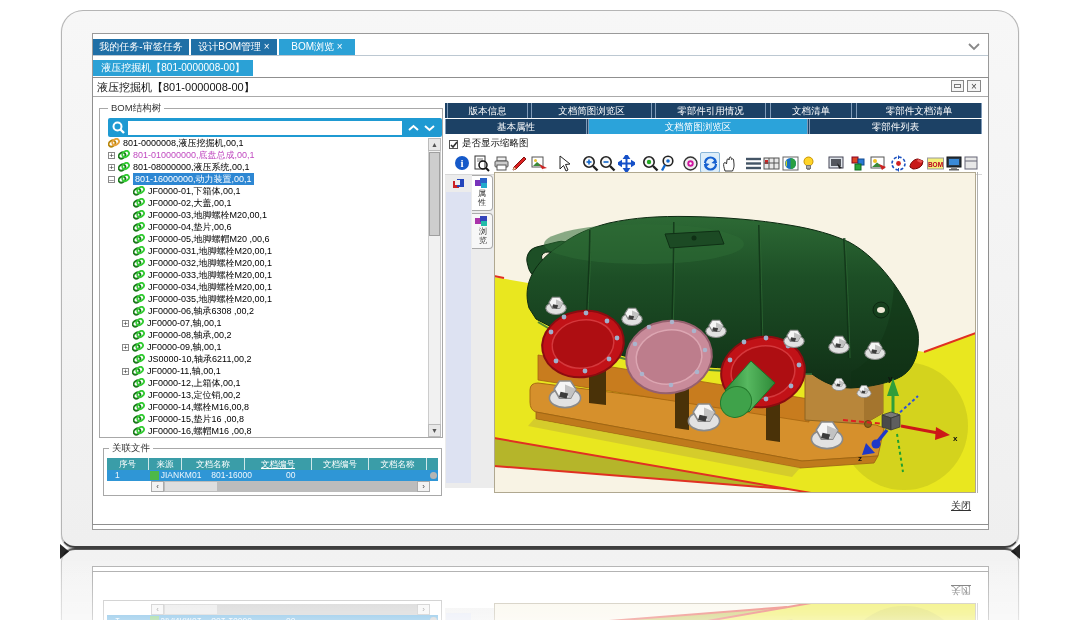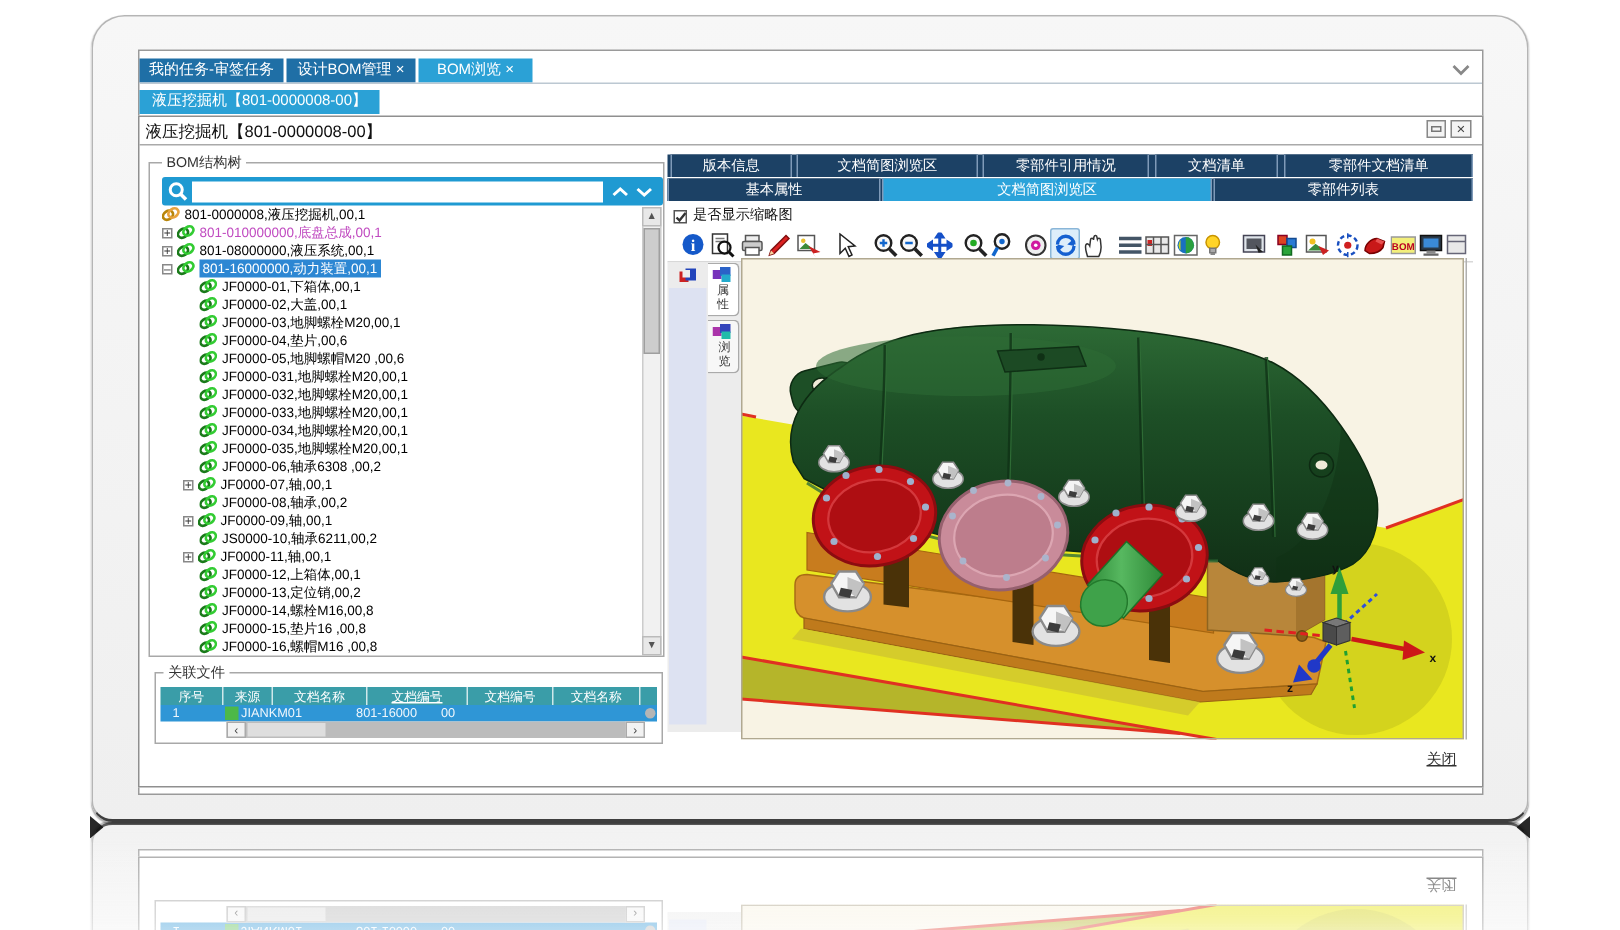--- a/index.html
+++ b/index.html
@@ -165,21 +165,21 @@
  <div class="a" style="left:107px;top:458px;width:331px;height:12px;background:#3a9da8;display:flex;color:#fff;font-size:8.5px;line-height:12px;text-align:center;">
   <div style="width:42px;border-right:1px solid #cfe8ea;">序号</div>
       <div style="width:33px;border-right:1px solid #cfe8ea;">来源</div>
       <div style="width:63px;border-right:1px solid #cfe8ea;">文档名称</div>
       <div style="width:67px;border-right:1px solid #cfe8ea;text-decoration:underline;">文档编号</div>
       <div style="width:57px;border-right:1px solid #cfe8ea;">文档编号</div>
       <div style="width:58px;border-right:1px solid #cfe8ea;">文档名称</div>
       <div style="flex:1"></div>
  </div>
  <div class="a" style="left:107px;top:470px;width:331px;height:11px;background:#2f96d6;color:#eef6fc;font-size:8.5px;line-height:11px;">
-  <span style="margin-left:8px;">1</span><span style="display:inline-block;width:9px;height:9px;background:#4db848;margin-left:30px;vertical-align:-2px;"></span><span style="margin-left:2px;">JIANKM01</span><span style="margin-left:36px;">801-16000</span><span style="margin-left:16px;">00</span>
+  <span style="margin-left:8px;">1</span><span style="display:inline-block;width:9px;height:9px;background:#4db848;margin-left:30px;vertical-align:-2px;"></span><span style="margin-left:2px;">JIANKM01</span><span style="margin-left:10px;">801-16000</span><span style="margin-left:34px;">00</span>
  </div>
  <div class="a" style="left:151px;top:481px;width:279px;height:11px;background:#bcbcbc;"></div>
  <div class="a" style="left:151px;top:481px;width:13px;height:11px;background:#f2f2f2;border:1px solid #aaa;color:#444;font-size:8px;line-height:10px;text-align:center;">‹</div>
  <div class="a" style="left:417px;top:481px;width:13px;height:11px;background:#f2f2f2;border:1px solid #aaa;color:#444;font-size:8px;line-height:10px;text-align:center;">›</div>
  <div class="a" style="left:165px;top:482px;width:52px;height:9px;background:#dedede;"></div>
  <div class="a" style="left:430px;top:472px;width:7px;height:7px;border-radius:50%;background:#b5b5b5;"></div>
 
  <div class="a" style="left:445px;top:103px;width:537px;height:15px;background:#1c4165;"></div>
  <div class="nav" style="left:447px;top:103px;width:81px;">版本信息</div>
  <div class="nav" style="left:531px;top:103px;width:121px;">文档简图浏览区</div>

